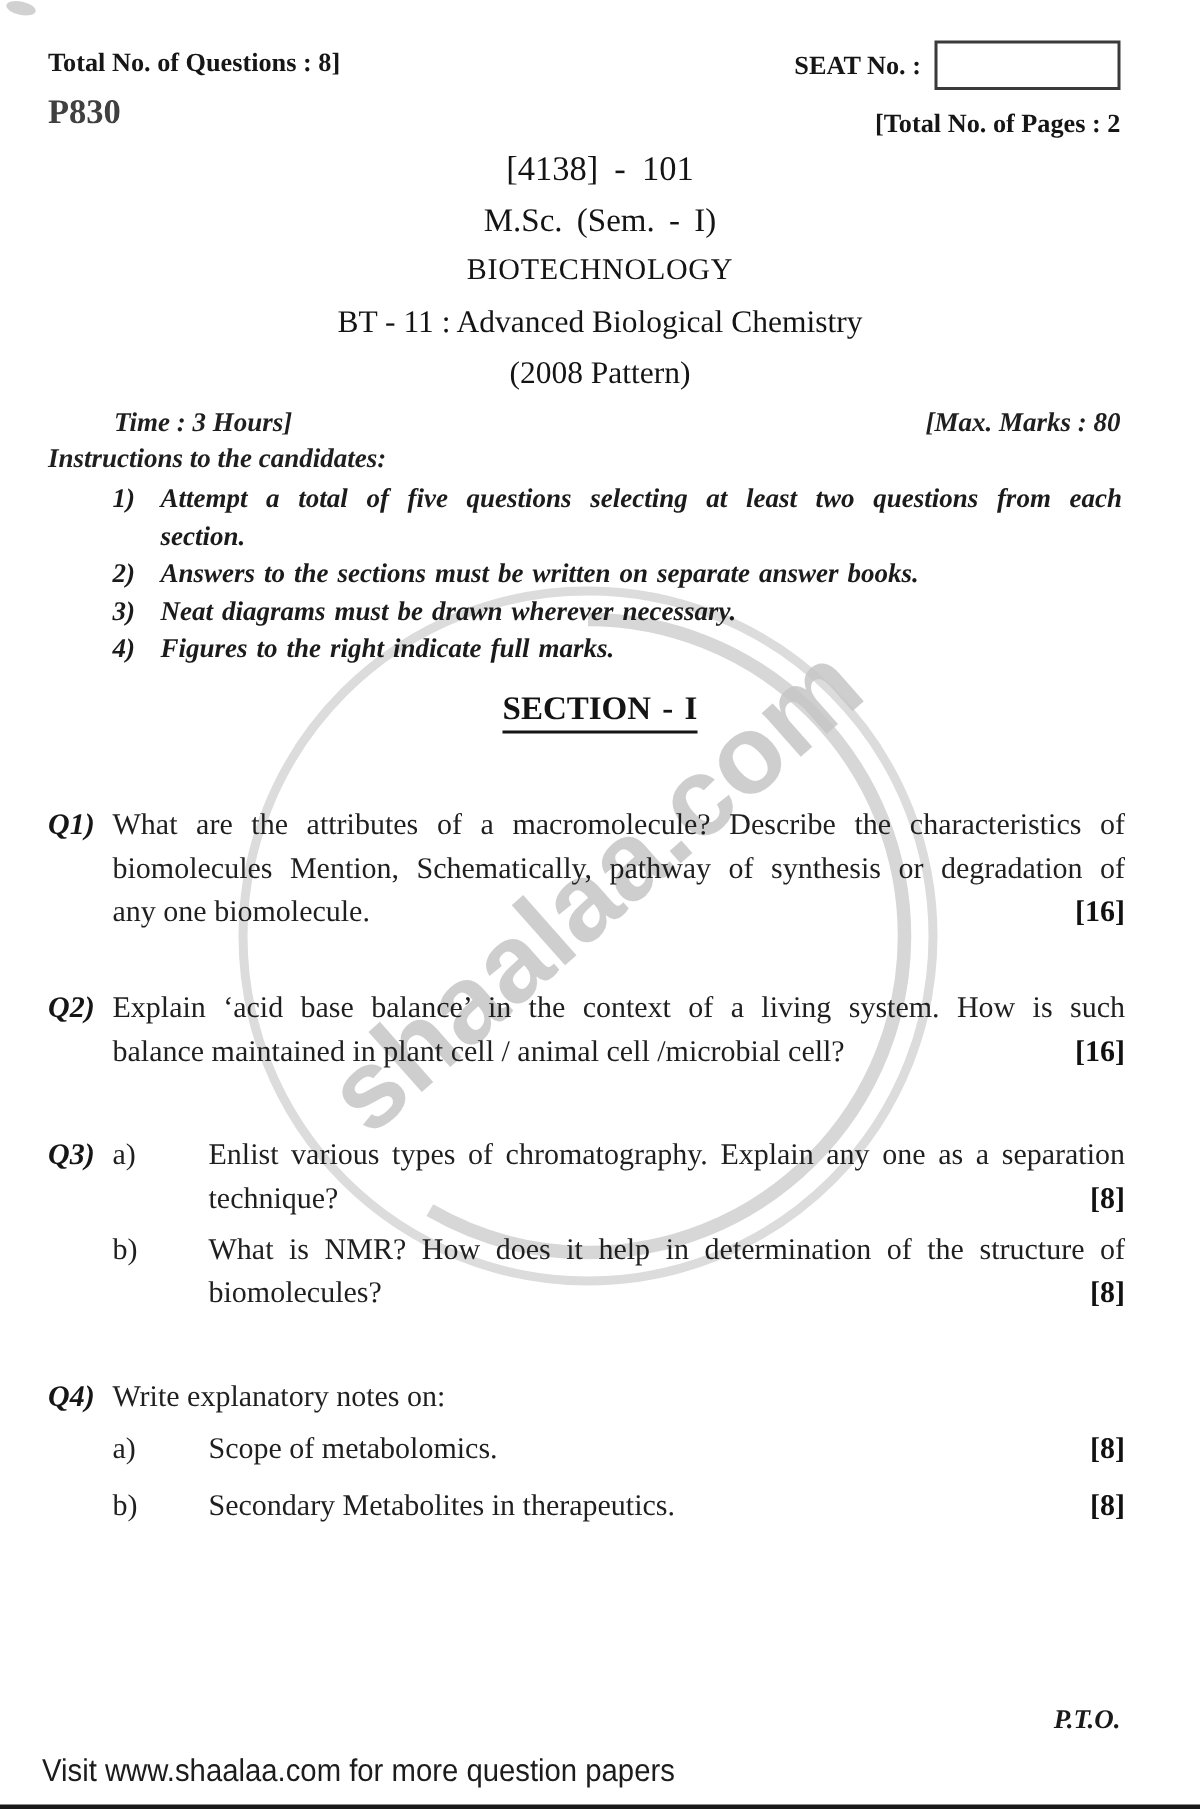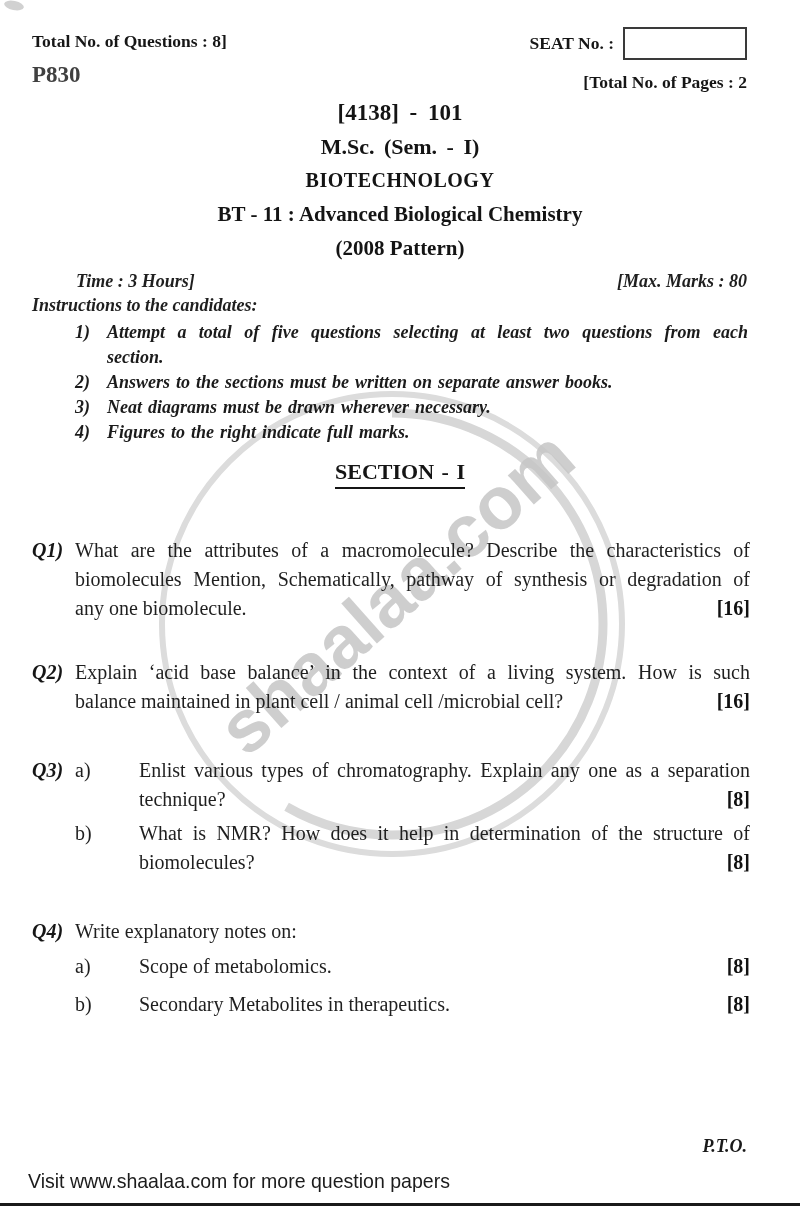--- a/index.html
+++ b/index.html
@@ -15,21 +15,21 @@
 
   
   .hdr1 { left:32px; right:53px; top:27px; display:flex; justify-content:space-between; align-items:flex-start; font-size:17.5px; font-weight:bold; color:#161616; }
   .hdr1-left { margin-top:4px; }
   .seat-wrap { display:flex; align-items:center; gap:9px; }
   .seat-box { width:124px; height:33px; border:2.5px solid #3a3a3a; background:#fff; }
   .pcode { left:32px; top:62px; font-size:23px; font-weight:bold; color:#404040; }
   .pages { right:53px; top:72px; font-size:17.5px; font-weight:bold; color:#161616; }
 
   
-  .tline { left:0; width:800px; text-align:center; font-weight:bold; color:#141414; }
+  .tline { left:0; width:800px; text-align:center; font-weight:normal; color:#141414; }
   .t1 { top:100px; font-size:23px; word-spacing:5px; }
   .t2 { top:134px; font-size:22px; word-spacing:4px; }
   .t3 { top:169px; font-size:20px; letter-spacing:0.5px; }
   .t4 { top:202px; font-size:21px; }
   .t5 { top:236px; font-size:21px; }
 
   
   .time  { left:32px; top:271px; font-size:18px;margin-left:44px; }
   .marks { right:53px; top:271px; font-size:18px; }
   .ihead { left:32px; top:295px; font-size:18px; }

